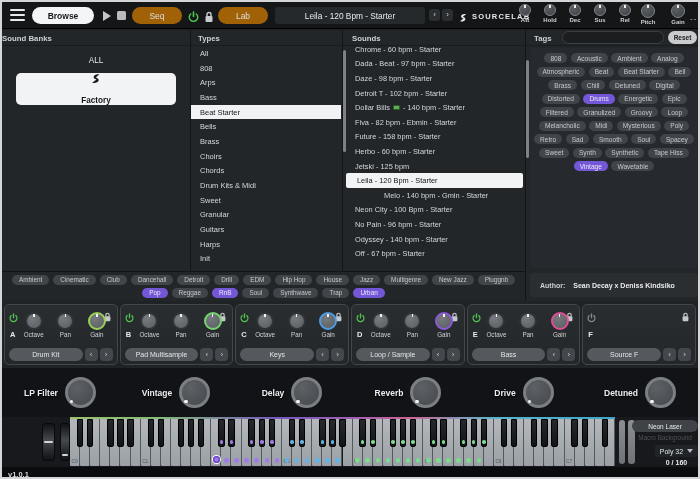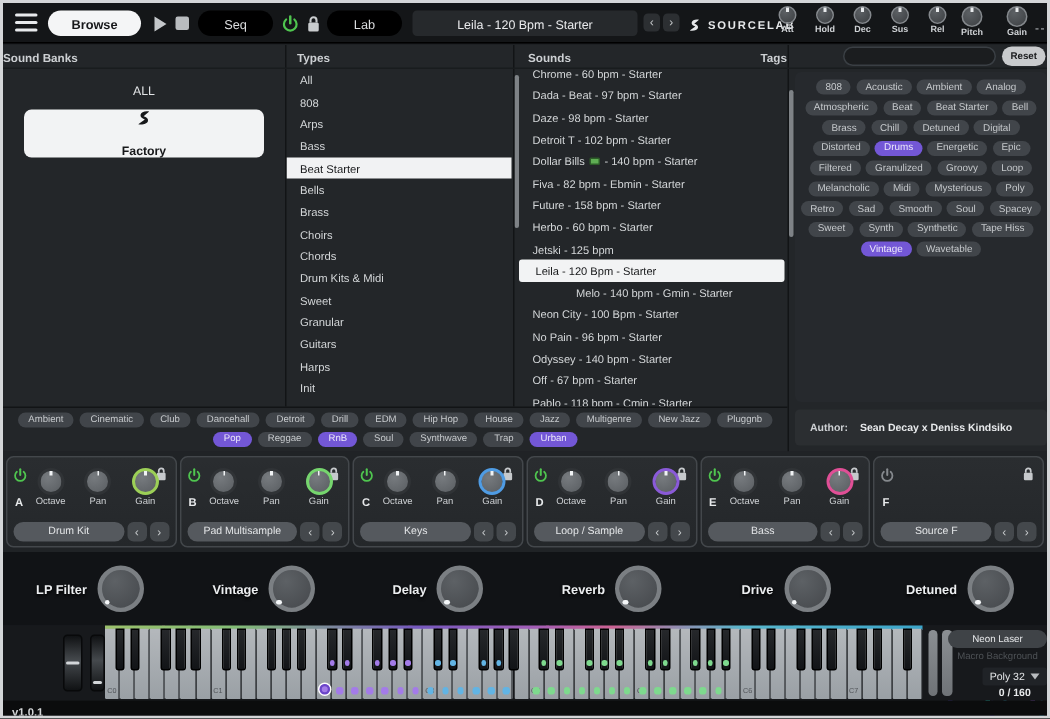--- a/index.html
+++ b/index.html
@@ -9,21 +9,21 @@
 
   
   .topbar{position:absolute;left:0;top:0;width:100%;height:27px;background:#141618;border-bottom:1px solid #000;z-index:5}
   .topbar>*{position:absolute}
   .hamburger{left:8px;top:7px;width:15px;height:12px;display:flex;flex-direction:column;justify-content:space-between;cursor:pointer}
   .hamburger span{display:block;height:2.4px;background:#e8eaec;border-radius:1px}
   .pill{border:none;border-radius:9px;font-size:8.5px;cursor:pointer;font-family:inherit}
   .pill.light{left:30px;top:5px;width:62px;height:17px;background:#f4f5f6;color:#17181a;font-weight:bold}
   .play-icon{left:101px;top:9px;width:0;height:0;border-left:8px solid #c4c7ca;border-top:5px solid transparent;border-bottom:5px solid transparent;cursor:pointer}
   .stop-icon{left:115px;top:9px;width:8.5px;height:8.5px;background:#b9bcbf;border-radius:1.5px;cursor:pointer}
-  .pill.dark{background:#000000;color:#dddfe1}
+  .pill.dark{background:#a16207;color:#dddfe1}
   #seq-btn{left:130px;top:5px;width:50px;height:17px}
   #lab-btn{left:216px;top:5px;width:50px;height:17px}
   .power-top{left:186px;top:7px}
   .lock-top{left:202px;top:7px}
   .preset-display{left:273px;top:5px;width:150px;height:17px;background:#26292c;border-radius:3px;color:#e9eaec;font-size:8.3px;display:flex;align-items:center;justify-content:center;cursor:pointer}
   .nav-sq{border:none;background:#2c2f32;color:#c9ccce;border-radius:3px;width:11px;height:12px;font-size:8px;line-height:10px;cursor:pointer;font-family:inherit}
   #prev-btn{left:427px;top:7px}
   #next-btn{left:440px;top:7px}
   .brand-logo{left:456px;top:8px;width:11px;height:11px}
   .brand{left:470px;top:10px;font-size:7.5px;font-weight:bold;letter-spacing:1.2px;color:#e6e8ea}
@@ -179,21 +179,21 @@
           <div class="klabel">Gain</div>
         </div>
       </div>
     <span class="dashes">--</span>
   </header>
 
   <section class="browser">
     <span class="col-header" style="left:0">Sound Banks</span>
     <span class="col-header" style="left:196px">Types</span>
     <span class="col-header" style="left:350px">Sounds</span>
-    <span class="col-header" style="left:505px">Tags</span>
+    <span class="col-header" style="left:532px">Tags</span>
 
     <div class="search-box">
       <input type="text" placeholder="" style="">
       <svg width="8" height="8" viewBox="0 0 10 10">
           <circle cx="4" cy="4" r="3" stroke="#9aa0a5" stroke-width="1.2" fill="none"></circle>
           <path d="M6.3 6.3 9 9" stroke="#9aa0a5" stroke-width="1.2"></path>
         </svg>
     </div>
     <button class="reset-btn">Reset</button>
 
@@ -265,23 +265,20 @@
           <span>Neon City - 100 Bpm - Starter</span>
         </div>
         <div class="sound-row" style="top: 172.2px;">
           <span>No Pain - 96 bpm - Starter</span>
         </div>
         <div class="sound-row" style="top: 186.8px;">
           <span>Odyssey - 140 bpm - Starter</span>
         </div>
         <div class="sound-row" style="top: 201.4px;">
           <span>Off - 67 bpm - Starter</span>
-        </div>
-        <div class="sound-row" style="top: 216px;">
-          <span>Pablo - 118 bpm - Cmin - Starter</span>
         </div>
       </div>
     <div class="scroll-thumb" style="left:341px;top:20px;height:102px"></div>
 
     <div class="tags-inner" id="tags-cloud">
         <span class="tag-pill">808</span>
         <span class="tag-pill">Acoustic</span>
         <span class="tag-pill">Ambient</span>
         <span class="tag-pill">Analog</span>
         <span class="tag-pill">Atmospheric</span>

